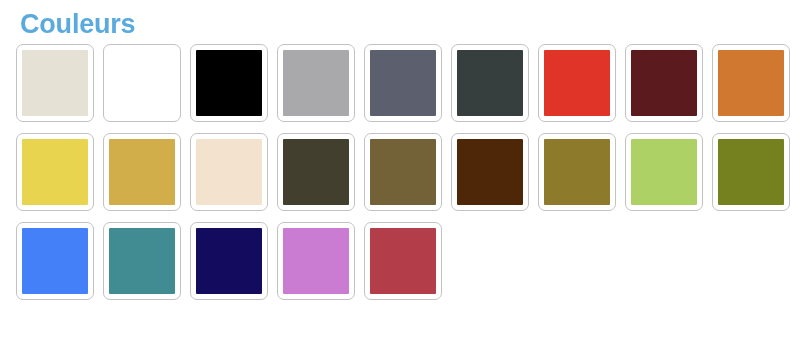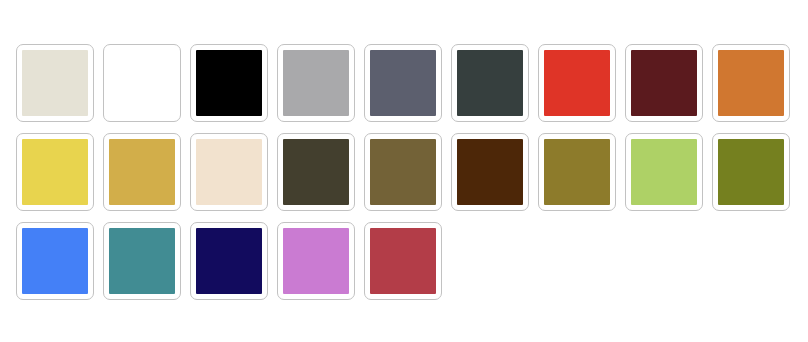--- a/index.html
+++ b/index.html
@@ -65,20 +65,21 @@
     height: 100%;
     display: block;
     border-radius: 1px;
   }
 </style>
 </head>
 <body style="background: rgb(255, 255, 255);">
 
 <div class="page">
 
+  <div class="page-title" style="color: rgb(91, 170, 222);">Couleurs</div>
 
   <div class="palette">
 
   <div class="swatch-row">
         <div class="swatch" style="border-color: rgb(194, 194, 194); background: rgb(255, 255, 255);">
           <span class="swatch-fill" style="background-color: rgb(229, 226, 213);"></span>
         </div>
         <div class="swatch" style="border-color: rgb(194, 194, 194); background: rgb(255, 255, 255);">
           <span class="swatch-fill" style="background-color: rgb(255, 255, 255);"></span>
         </div>

